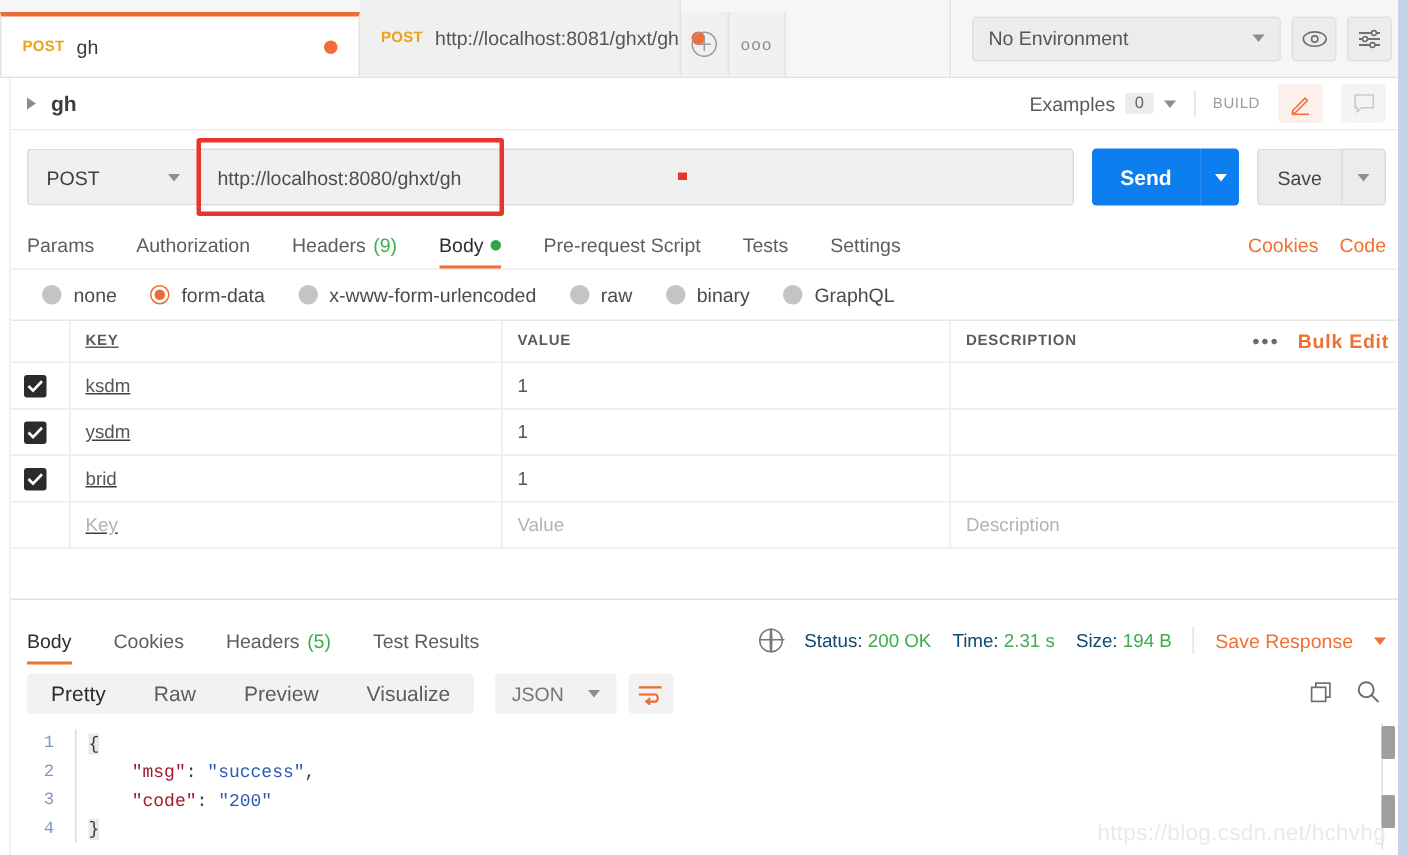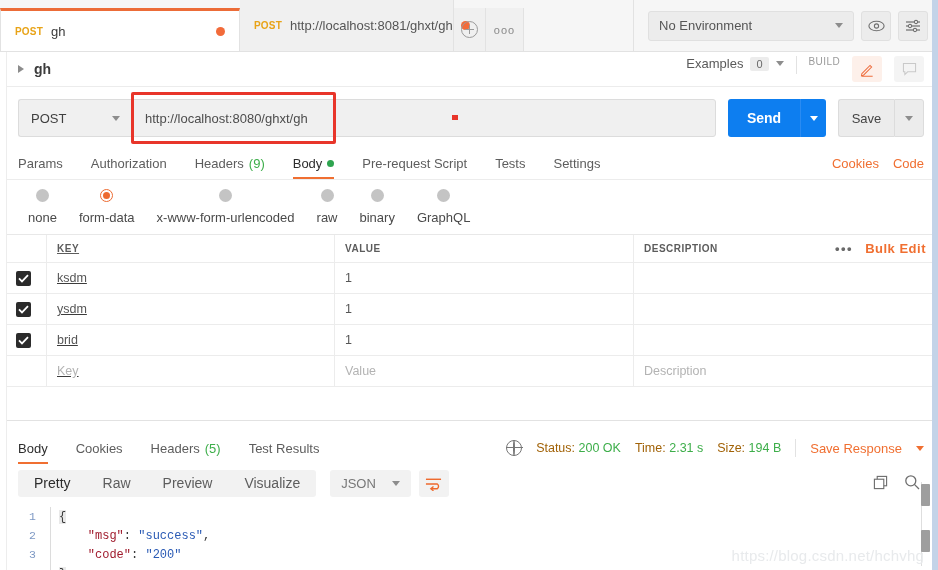--- a/index.html
+++ b/index.html
@@ -105,21 +105,21 @@
     display:flex; align-items:center;
     height: 35px; padding: 0 14px 0 18px;
     border-bottom: 1px solid #ececec;
     background:#fff;
   }
   .crumb-arrow {
     width:0;height:0;border-top:4px solid transparent;border-bottom:4px solid transparent;
     border-left:6px solid #8c8c8c; margin-right: 10px; cursor:pointer;
   }
   .crumb-name { font-size: 14px; color: #3c3c3c; font-weight: 600; }
-  .crumb-right { margin-left:auto; display:flex; align-items:flex-start; gap: 12px; }
+  .crumb-right { margin-left:auto; display:flex; align-items:center; gap: 12px; }
   .examples { display:flex; align-items:center; gap:7px; font-size:13px; color:#5a5a5a; cursor:pointer;}
   .badge-count {
     background:#ececec; color:#6a6a6a; border-radius:2px;
     padding: 1px 6px; font-size: 11px;
   }
   .vdiv { width:1px; height:18px; background:#e2e2e2; }
   .build-txt { font-size:10px; color:#9b9b9b; letter-spacing:.4px; cursor:pointer;}
   .pill-btn {
     width:30px;height:26px;border-radius:3px;display:flex;align-items:center;justify-content:center;
     cursor:pointer;
@@ -207,21 +207,21 @@
   .green-dot { width:7px;height:7px;border-radius:50%;background:#2ea44f; }
   .req-tabs-right { margin-left:auto; display:flex; gap:14px; padding-bottom:8px; }
   .orange-link { color:#f06f31; font-size:13px; cursor:pointer; }
 
   
   .body-types {
     display:flex; align-items:center; gap: 22px;
     padding: 9px 18px 9px 28px;
     font-size:13px; color:#4a4a4a;
   }
-  .radio-item { display:flex;align-items:center;gap:8px;cursor:pointer;flex-direction:column; }
+  .radio-item { display:flex;align-items:center;gap:8px;cursor:pointer; }
   .radio {
     width:13px;height:13px;border-radius:50%;background:#c4c4c4;flex:none;
     display:flex;align-items:center;justify-content:center;
   }
   .radio.on { background:#fff; border:1px solid #ed6b31; }
   .radio.on:after { content:""; width:7px;height:7px;border-radius:50%;background:#ed6b31; }
 
   
   .kv-table { border-top:1px solid #e8e8e8; }
   .kv-row { display:flex; align-items:stretch; border-bottom:1px solid #ececec; height:31px; }
@@ -252,21 +252,21 @@
 
   .kv-spacer { height: 34px; border-bottom:1px solid #e2e2e2; }
 
   
   .resp-tabs {
     display:flex; align-items:flex-end;
     padding: 0 14px 0 8px; height: 32px; margin-top: 11px;
     position:relative;
   }
   .resp-meta { margin-left:auto; display:flex; align-items:center; gap:14px; padding-bottom:7px; font-size:12.5px;}
-  .meta-lbl { color:#a16207;margin-top:25px; }
+  .meta-lbl { color:#0c4a6e;margin-top:25px; }
   .meta-val { color:#3dae4a; }
   .globe {
     width:16px;height:16px;border-radius:50%;border:1.4px solid #777; position:relative;
   }
   .globe:before{content:"";position:absolute;left:-1.4px;right:-1.4px;top:6px;height:1.4px;background:#777;}
   .globe:after{content:"";position:absolute;top:-1.4px;bottom:-1.4px;left:6px;width:1.4px;background:#777;border-radius:50%;}
 
   .resp-toolbar {
     display:flex; align-items:center; gap:8px;
     padding: 6px 14px 6px 18px;

